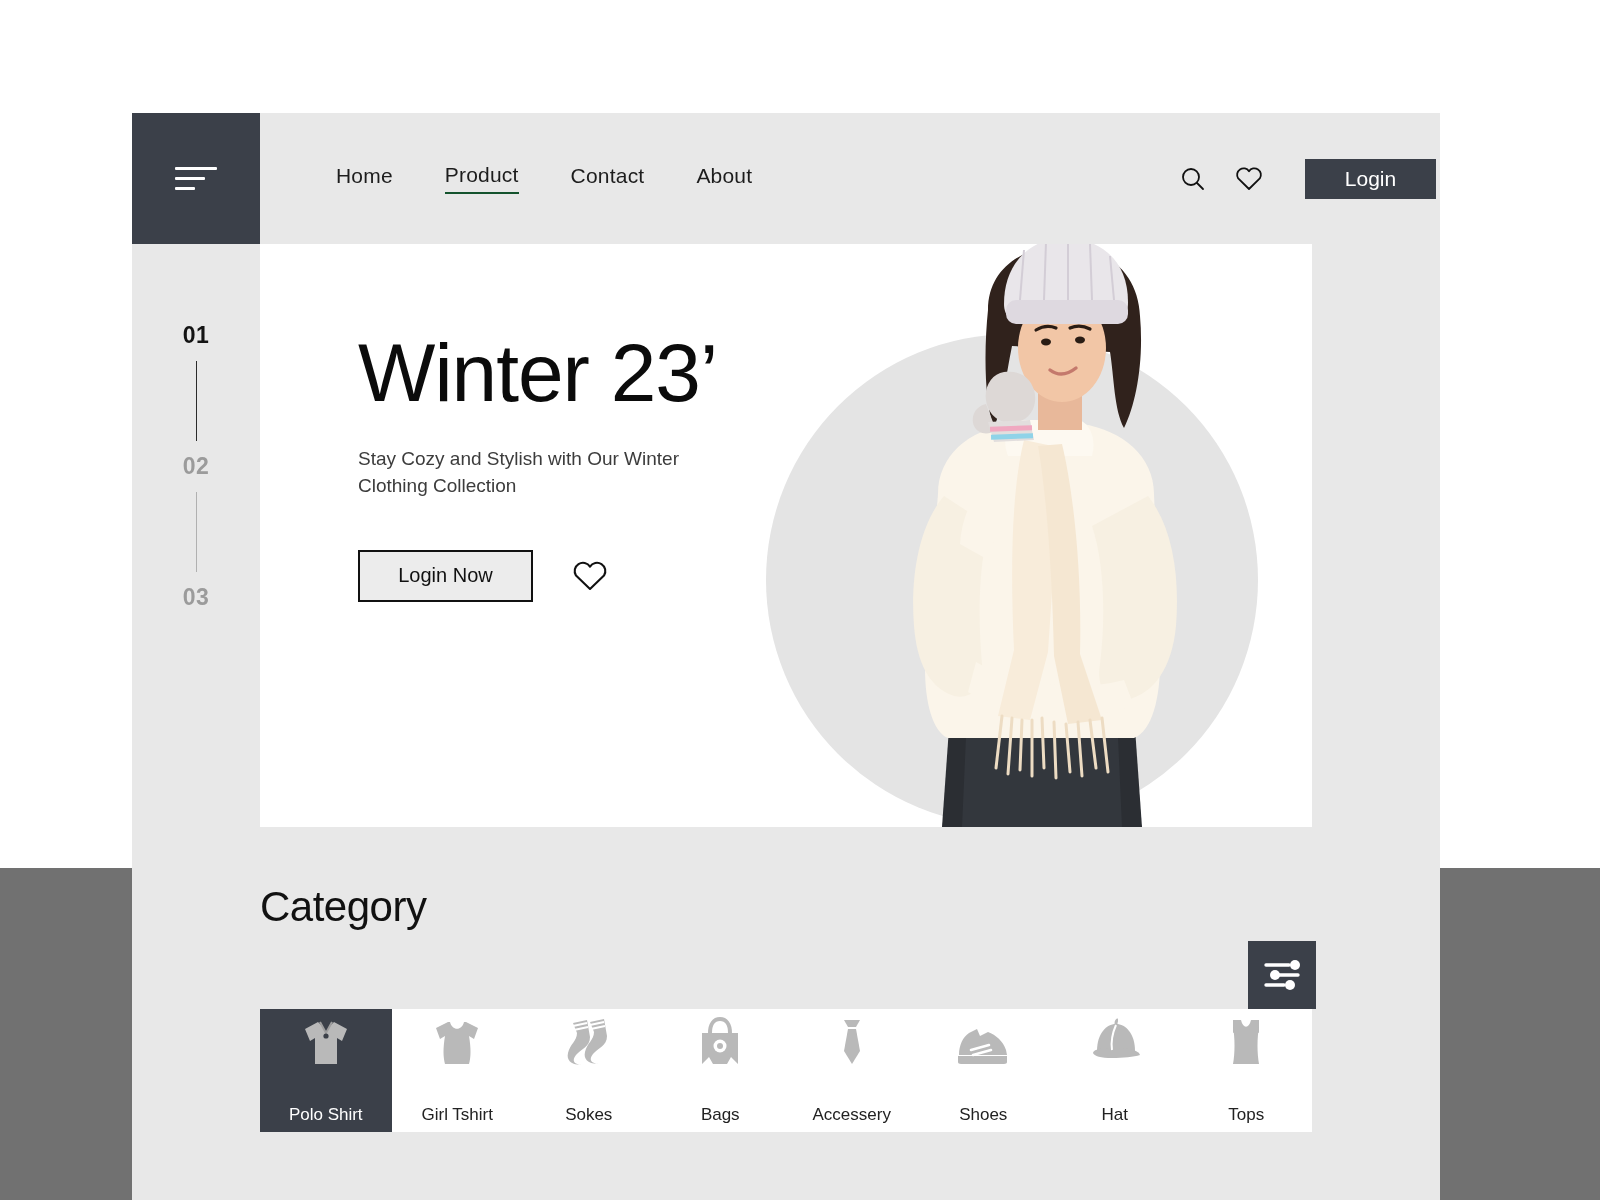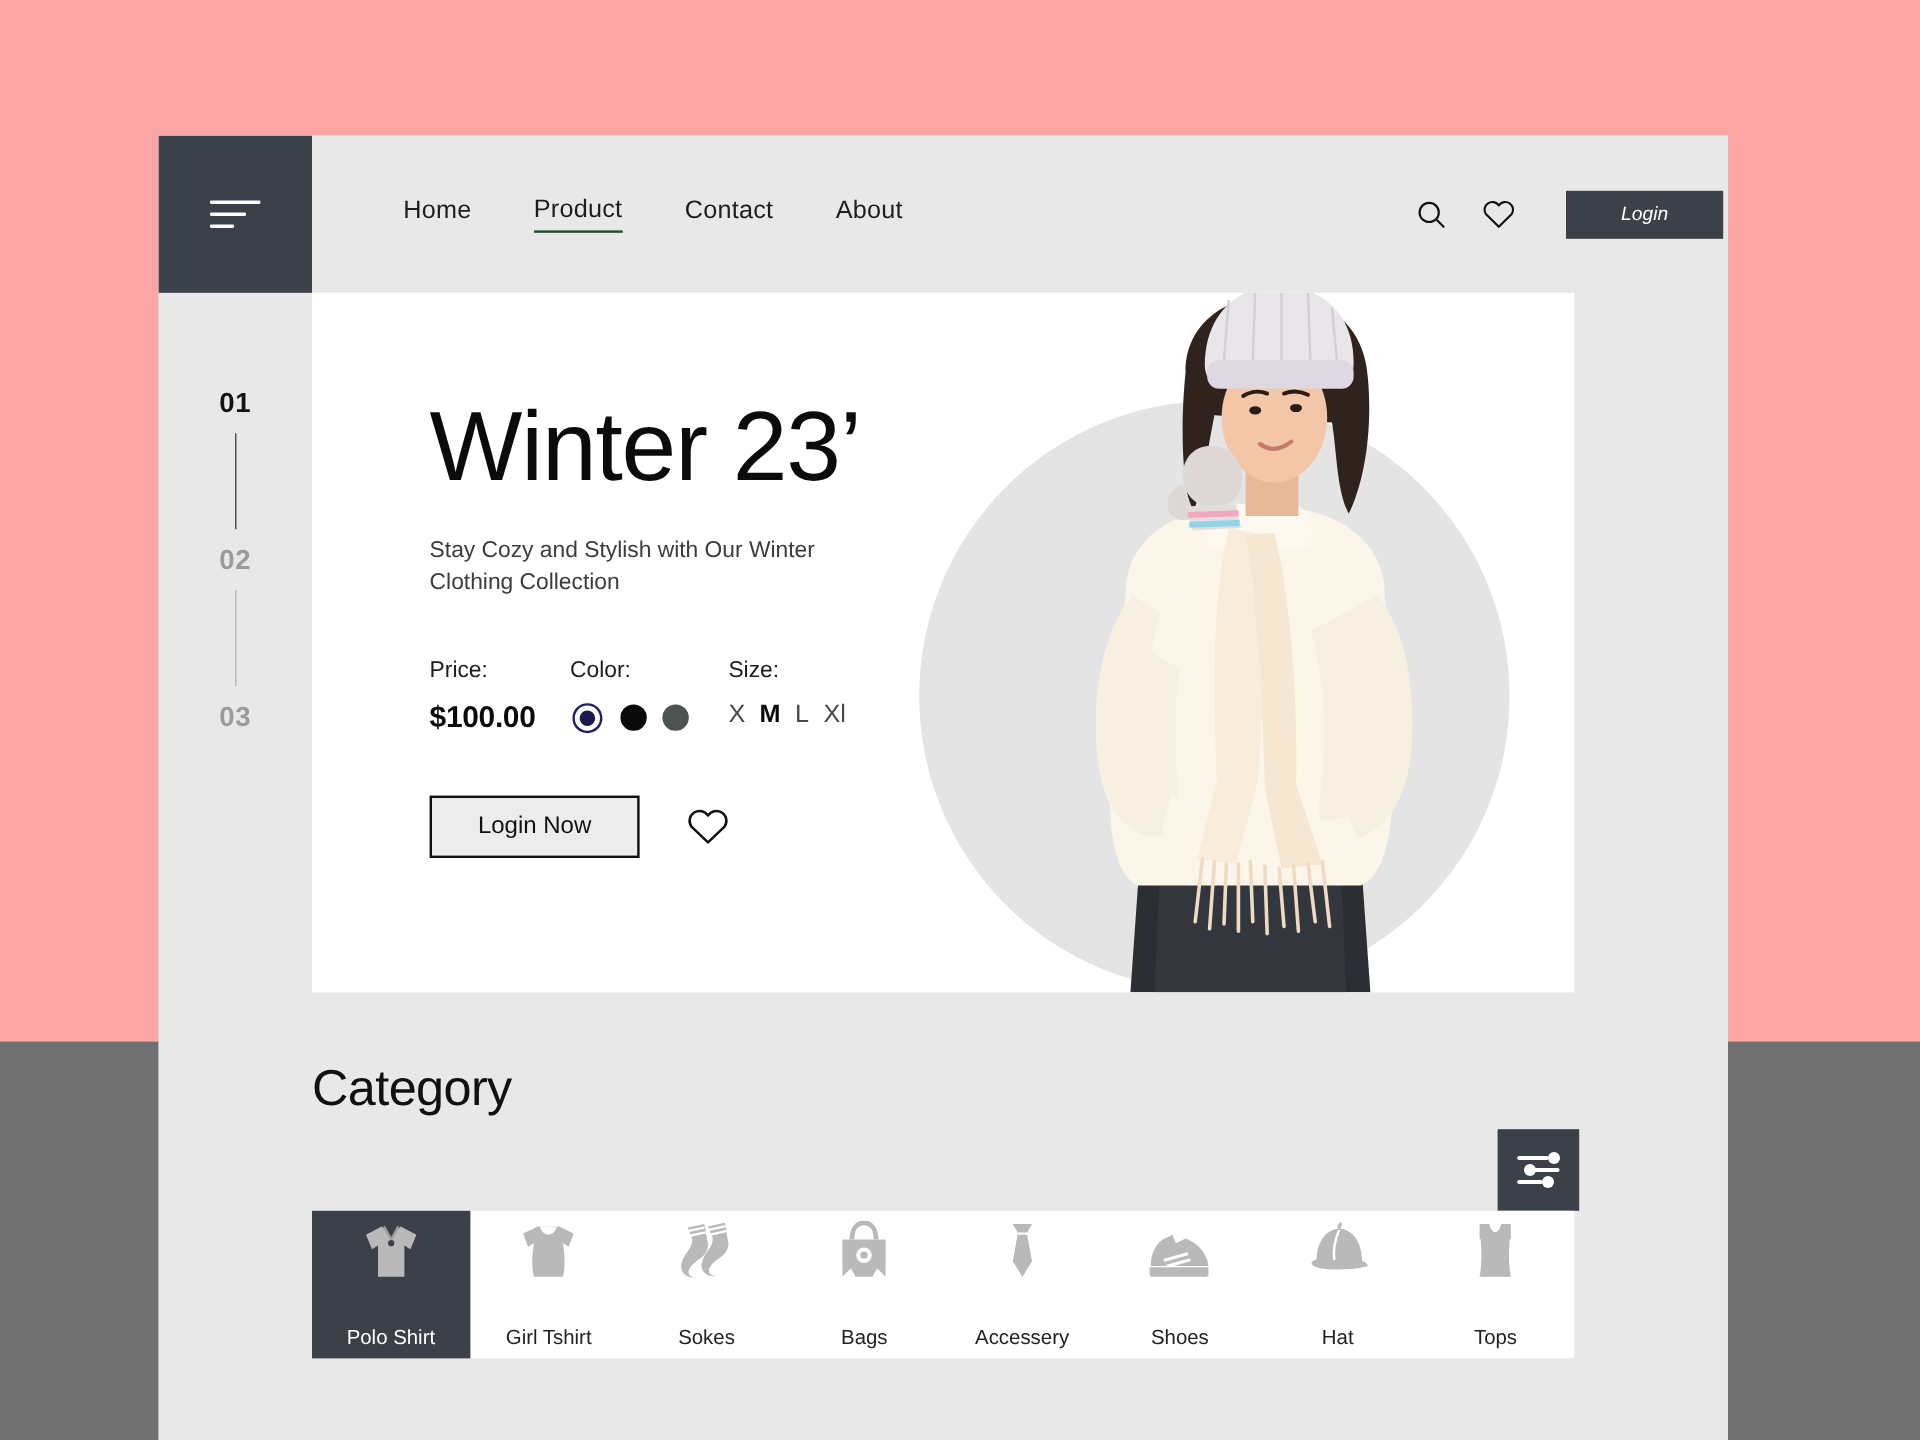--- a/index.html
+++ b/index.html
@@ -9,21 +9,21 @@
     height: 1200px;
     overflow: hidden;
     background: #717171;
     font-family: "Liberation Sans", sans-serif;
   }
 
   .canvas {
     position: relative;
     width: 1600px;
     height: 868px;
-    background: #fca5a5;
+    background: #ffffff;
   }
 
   
   .page {
     position: absolute;
     left: 132px;
     top: 113px;
     width: 1308px;
     height: 1090px;
     background: #e8e8e8;
@@ -106,27 +106,26 @@
     display: flex;
     align-items: center;
     justify-content: center;
     cursor: pointer;
   }
   .login-btn {
     width: 131px;
     height: 40px;
     background: #3b4049;
     color: #ffffff;
-    font-size: 16px;
+    font-size: 21px;
     display: flex;
     align-items: center;
     justify-content: center;
     margin-left: 28px;
     cursor: pointer;
-    font-style: italic;
   }
 
   
   .rail {
     position: absolute;
     left: 0;
     top: 131px;
     width: 128px;
     height: 700px;
     display: flex;
@@ -371,43 +370,20 @@
       <div class="rail-num">02</div>
       <div class="rail-line dim"></div>
       <div class="rail-num">03</div>
     </div>
 
     <div class="hero">
       <div class="hero-left">
         <h1 class="hero-title">Winter 23’</h1>
         <div class="hero-sub">Stay Cozy and Stylish with Our Winter Clothing Collection</div>
 
-        <div class="spec-row">
-          <div class="spec-col price">
-            <div class="spec-label">Price:</div>
-            <div class="spec-price">$100.00</div>
-          </div>
-          <div class="spec-col color">
-            <div class="spec-label">Color:</div>
-            <div class="swatches">
-              <div class="swatch selected" style="background:#1c1a4e"></div>
-              <div class="swatch" style="background:#0a0a0a"></div>
-              <div class="swatch" style="background:#4c5350"></div>
-            </div>
-          </div>
-          <div class="spec-col size">
-            <div class="spec-label">Size:</div>
-            <div class="sizes">
-              <div class="size">X</div>
-              <div class="size selected">M</div>
-              <div class="size">L</div>
-              <div class="size">Xl</div>
-            </div>
-          </div>
-        </div>
 
         <div class="cta-row">
           <div class="shop-btn">Login Now</div>
           <div class="fav-btn">
             <svg width="38" height="34" viewBox="0 0 38 34">
               <path d="M19 30 L5 16.6 A7.8 7.8 0 0 1 19 7.6 A7.8 7.8 0 0 1 33 16.6 Z" fill="none" stroke="#111" stroke-width="2.1" stroke-linejoin="round"></path>
             </svg>
           </div>
         </div>
       </div>

